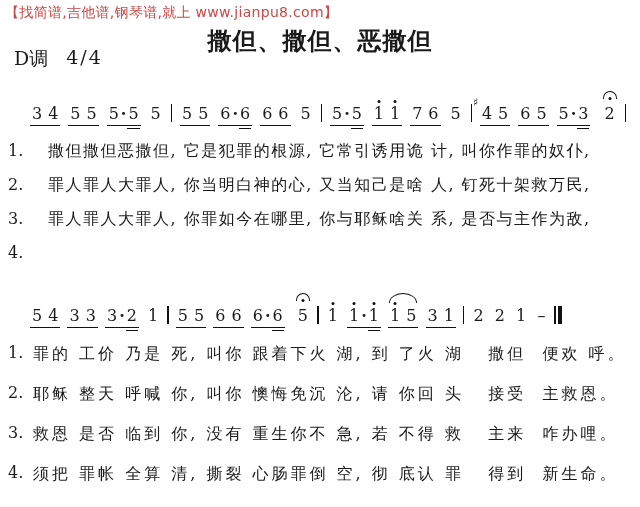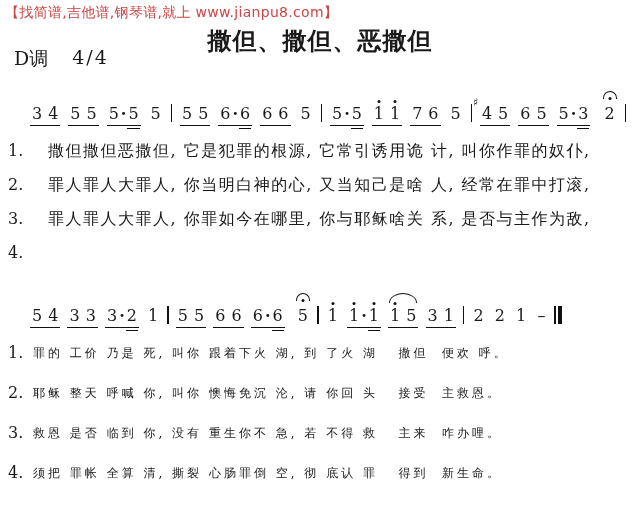--- a/index.html
+++ b/index.html
@@ -16,21 +16,21 @@
     font-family:"DejaVu Sans", sans-serif;white-space:pre;
   }
 
   
   .title{
     position:absolute;top:25px;left:0;right:0;text-align:center;
     font-size:24px;font-weight:bold;letter-spacing:1px;
     font-family:"Liberation Sans", sans-serif;
   }
   .keysig{
-    position:absolute;top:46px;left:14px;display:flex;gap:24px;
+    position:absolute;top:46px;left:14px;display:flex;gap:18px;
     font-size:19px;font-family:"DejaVu Serif", serif;
   }
   .keysig .time{letter-spacing:2px;}
 
   
   .music-line{
     position:absolute;display:flex;justify-content:space-between;
     align-items:flex-end;height:40px;
   }
   #music-line-1{top:86px;left:30px;width:596px;}
@@ -93,21 +93,21 @@
   .lyric-row{display:flex;align-items:flex-start;}
   #verses-upper .lyric-row{margin-bottom:12px;}
   #verses-lower .lyric-row{margin-bottom:17px;}
   .vnum{
     flex:0 0 25px;font-size:16px;font-family:"DejaVu Serif", serif;padding-top:1px;
   }
   .vtext{
     white-space:pre;font-family:"DejaVu Serif", serif;
   }
   #verses-upper .vtext{font-size:16px;letter-spacing:1.5px;line-height:22px;margin-left:15px;}
-  #verses-lower .vtext{font-size:12px;letter-spacing:3px;line-height:23px;}
+  #verses-lower .vtext{font-size:16px;letter-spacing:3px;line-height:23px;}
 </style>
 </head>
 <body>
 
 <div class="page">
 
   <div class="watermark">【找简谱,吉他谱,钢琴谱,就上 www.jianpu8.com】</div>
 
   <div class="title">撒但、撒但、恶撒但</div>
 
@@ -187,21 +187,21 @@
       <span class="barline"></span>
     </div>
 
   <div class="verses" id="verses-upper">
       <div class="lyric-row">
         <span class="vnum">1.</span>
         <span class="vtext">撒但撒但恶撒但, 它是犯罪的根源, 它常引诱用诡 计, 叫你作罪的奴仆,</span>
       </div>
       <div class="lyric-row">
         <span class="vnum">2.</span>
-        <span class="vtext">罪人罪人大罪人, 你当明白神的心, 又当知己是啥 人, 经常在罪中打滚,</span>
+        <span class="vtext">罪人罪人大罪人, 你当明白神的心, 又当知己是啥 人, 钉死十架救万民,</span>
       </div>
       <div class="lyric-row">
         <span class="vnum">3.</span>
         <span class="vtext">罪人罪人大罪人, 你罪如今在哪里, 你与耶稣啥关 系, 是否与主作为敌,</span>
       </div>
       <div class="lyric-row">
         <span class="vnum">4.</span>
       </div>
     </div>
 

